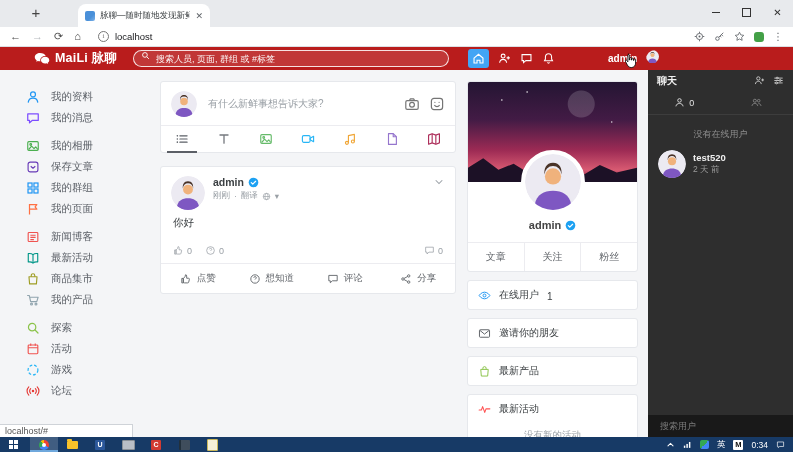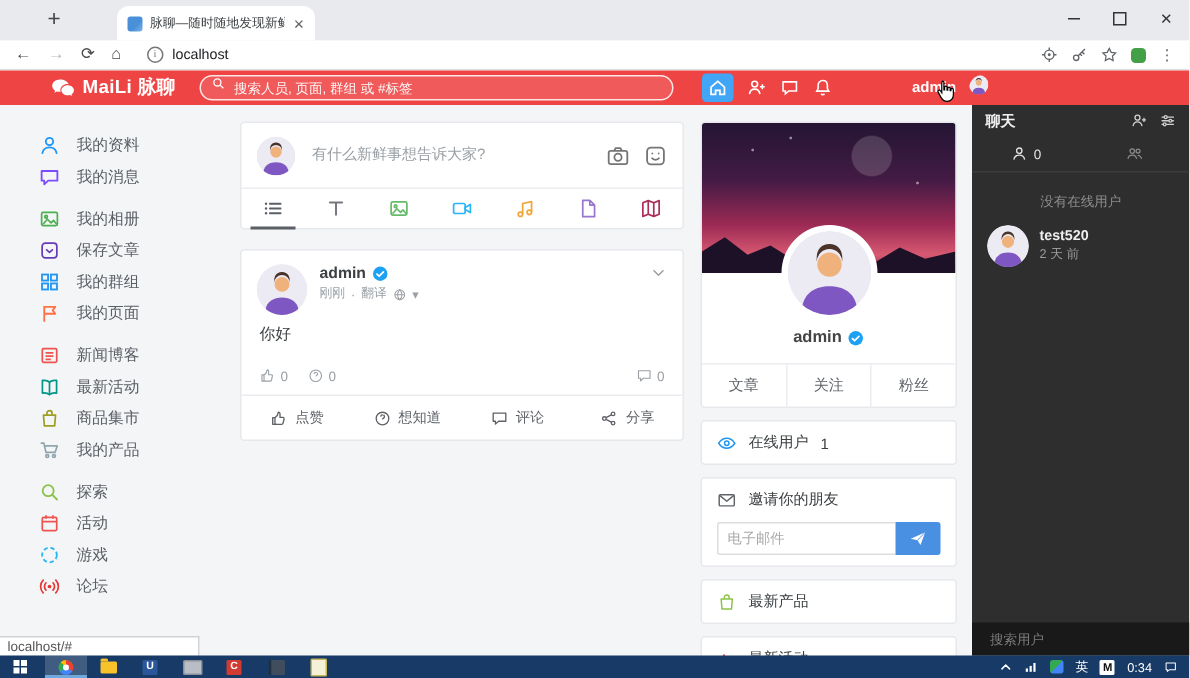--- a/index.html
+++ b/index.html
@@ -23,21 +23,21 @@
   .nav-ic.dim{color:#b6b9bd}
   .urlbox{flex:1;height:15px;display:flex;align-items:center;gap:6px;background:#fff;border-radius:8px;padding:0 6px}
   .info-badge{width:9px;height:9px;border:1px solid #777;border-radius:50%;color:#777;font-size:7px;line-height:9px;text-align:center;font-family:"Liberation Serif",serif}
   .url-text{font-size:9.5px;color:#202124}
   .tb-right{display:flex;align-items:center;gap:9px}
   .tb-right svg{width:11px;height:11px}
   .ext-dot{width:10px;height:10px;border-radius:3px;background:#43a047}
   .dots{color:#5f6368;font-size:10px;letter-spacing:0}
 
   
-  .app-header{position:absolute;top:47px;left:0;width:793px;height:23px;background:#ef4444;display:flex;align-items:center;color:#fff}
+  .app-header{position:absolute;top:47px;left:0;width:793px;height:23px;background:#b91c1c;display:flex;align-items:center;color:#fff}
   .brand{display:flex;align-items:center;gap:5px;margin-left:34px}
   .brand-logo svg{width:16px;height:14px}
   .brand-name{font-weight:bold;font-size:12.5px;letter-spacing:.2px}
   .search-pill{margin-left:16px;width:300px;height:15px;border:1px solid rgba(255,255,255,.85);background:rgba(255,255,255,.12);border-radius:9px;display:flex;padding:0 7px;gap:4px}
   .search-pill svg{width:9px;height:9px;flex:none}
   .search-pill input{flex:1;background:transparent;border:0;outline:0;color:#fff;font-size:9px;font-family:inherit}
   .search-pill input::placeholder{color:rgba(255,255,255,.95)}
   .hnav{position:absolute;left:468px;top:0;height:23px;display:flex;align-items:center;gap:9px}
   .hnav-home{width:21px;height:19px;background:#42a5f5;border-radius:3px;display:grid;place-items:center}
   .hnav svg{width:13px;height:13px}
@@ -612,29 +612,20 @@
       <div class="card widget">
         <div class="whead">
           <span class="wic" style="color:#5f6368">
               <svg viewBox="0 0 16 16" fill="none" stroke="currentColor" stroke-width="1.2" stroke-linejoin="round">
                 <rect x="1.8" y="3.4" width="12.4" height="9.2" rx="1"></rect>
                 <path d="M2.4 4.2L8 8.8l5.6-4.6"></path>
               </svg>
             </span>
           <span>邀请你的朋友</span>
         </div>
-        <div class="invite-row">
-          <input class="invite-input" placeholder="电子邮件" style="">
-          <button class="invite-send">
-            <svg viewBox="0 0 16 16" fill="#fff">
-                <path d="M1.6 8.2L14.4 2.4 10.2 13.8 7.6 9.6z"></path>
-                <path d="M7.6 9.6l6.8-7.2" stroke="#4a90e2" stroke-width=".8"></path>
-              </svg>
-          </button>
-        </div>
       </div>
 
       <div class="card widget">
         <div class="whead">
           <span class="wic" style="color:#8bc34a">
               <svg viewBox="0 0 16 16" fill="none" stroke="currentColor" stroke-width="1.2" stroke-linejoin="round">
                 <path d="M3.4 5.4h9.2l-.7 8.2H4.1z"></path>
                 <path d="M6 5.4V4a2 2 0 0 1 4 0v1.4"></path>
               </svg>
             </span>

